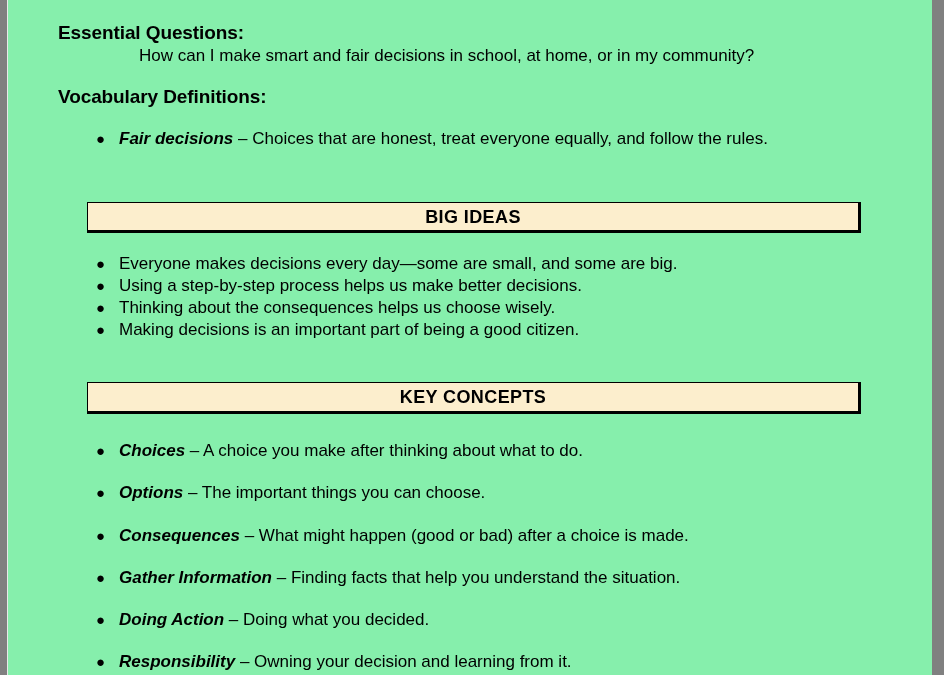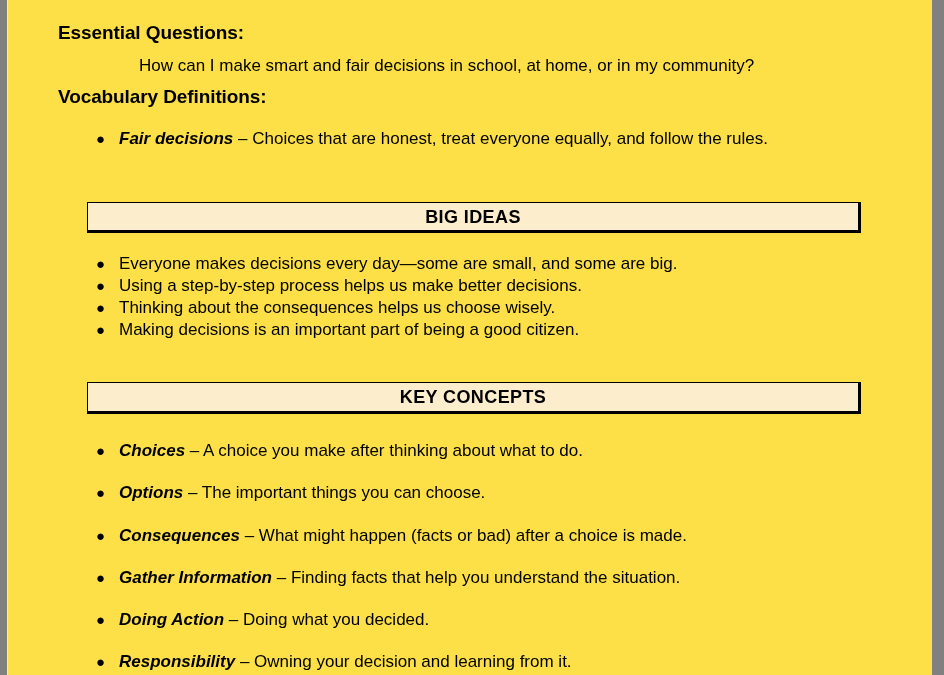--- a/index.html
+++ b/index.html
@@ -43,21 +43,21 @@
   .seam-left  { left: 7px; }
   .seam-right { right: 12px; }
 
   
   .page {
     position: absolute;
     left: 8px;
     top: 0;
     width: 924px;
     height: 675px;
-    background: #fde047;
+    background: #86efac;
     box-sizing: border-box;
   }
 
   .doc {
     padding: 0;
     color: #000000;
   }
 
   
   .section-heading {
@@ -68,21 +68,21 @@
     padding: 0;
     white-space: nowrap;
   }
 
   .eq-heading { position: absolute; left: 50px; top: 22px; }
   .vocab-heading { position: absolute; left: 50px; top: 86px; }
 
   .eq-answer {
     position: absolute;
     left: 131px;
-    top: 56px;
+    top: 46px;
     font-size: 17px;
     white-space: nowrap;
   }
 
   
   .bullet-row {
     position: absolute;
     display: flex;
     align-items: baseline;
     font-size: 17px;
@@ -184,21 +184,21 @@
         <span class="bullet-text"><span class="term">Choices</span><span> – A choice you make after thinking about what to do.</span></span>
       </div>
 
       <div class="bullet-row" style="left:88px; top:483px;">
         <span class="bullet-dot">●</span>
         <span class="bullet-text"><span class="term">Options</span><span> – The important things you can choose.</span></span>
       </div>
 
       <div class="bullet-row" style="left:88px; top:526px;">
         <span class="bullet-dot">●</span>
-        <span class="bullet-text"><span class="term">Consequences</span><span> – What might happen (facts or bad) after a choice is made.</span></span>
+        <span class="bullet-text"><span class="term">Consequences</span><span> – What might happen (good or bad) after a choice is made.</span></span>
       </div>
 
       <div class="bullet-row" style="left:88px; top:568px;">
         <span class="bullet-dot">●</span>
         <span class="bullet-text"><span class="term">Gather Information</span><span> – Finding facts that help you understand the situation.</span></span>
       </div>
 
       <div class="bullet-row" style="left:88px; top:610px;">
         <span class="bullet-dot">●</span>
         <span class="bullet-text"><span class="term">Doing Action</span><span> – Doing what you decided.</span></span>

